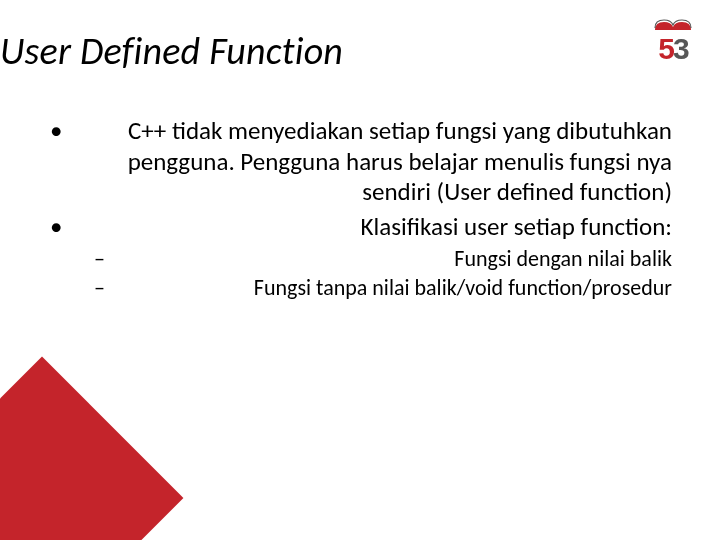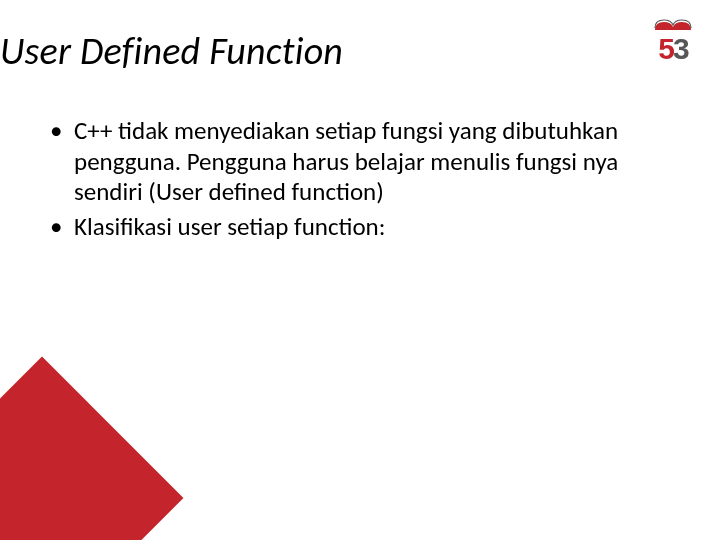--- a/index.html
+++ b/index.html
@@ -22,20 +22,21 @@
     letter-spacing: 0.2px;
   }
   .content {
     margin: 42px 48px 0 48px;
     font-size: 25px;
     line-height: 1.22;
   }
   ul.level1 {
     list-style: none;
     padding-left: 0;
+    text-align: right;
   }
   ul.level1 > li {
     position: relative;
     padding-left: 26px;
     margin-bottom: 4px;
   }
   ul.level1 > li::before {
     content: "•";
     position: absolute;
     left: 2px;
@@ -115,17 +116,25 @@
 
 <h1 class="title">User Defined Function</h1>
 
 <div class="content">
   <ul class="level1">
     <li>
       <span>C++ tidak menyediakan setiap fungsi yang dibutuhkan pengguna. Pengguna harus belajar menulis fungsi nya sendiri (User defined function)</span>
     </li>
     <li>
       <span>Klasifikasi user setiap function:</span>
+      <ul class="level2">
+        <li>
+          <span>Fungsi dengan nilai balik</span>
+        </li>
+        <li>
+          <span>Fungsi tanpa nilai balik/void function/prosedur</span>
+        </li>
+      </ul>
     </li>
   </ul>
 </div>
 
 <div class="corner-triangle"></div>
 
 </body></html>

